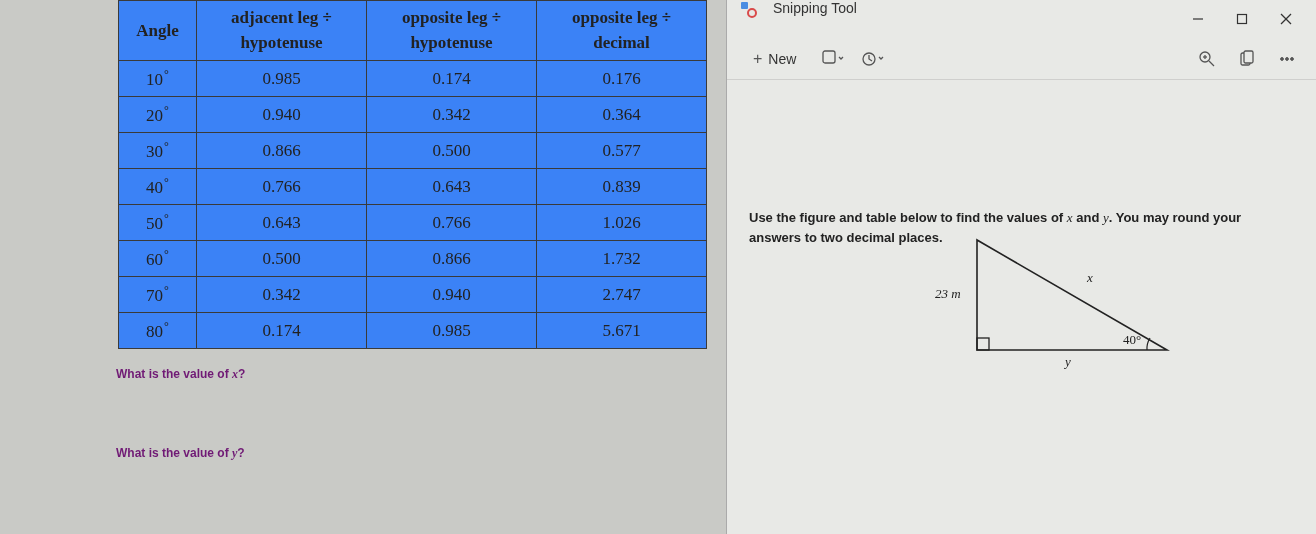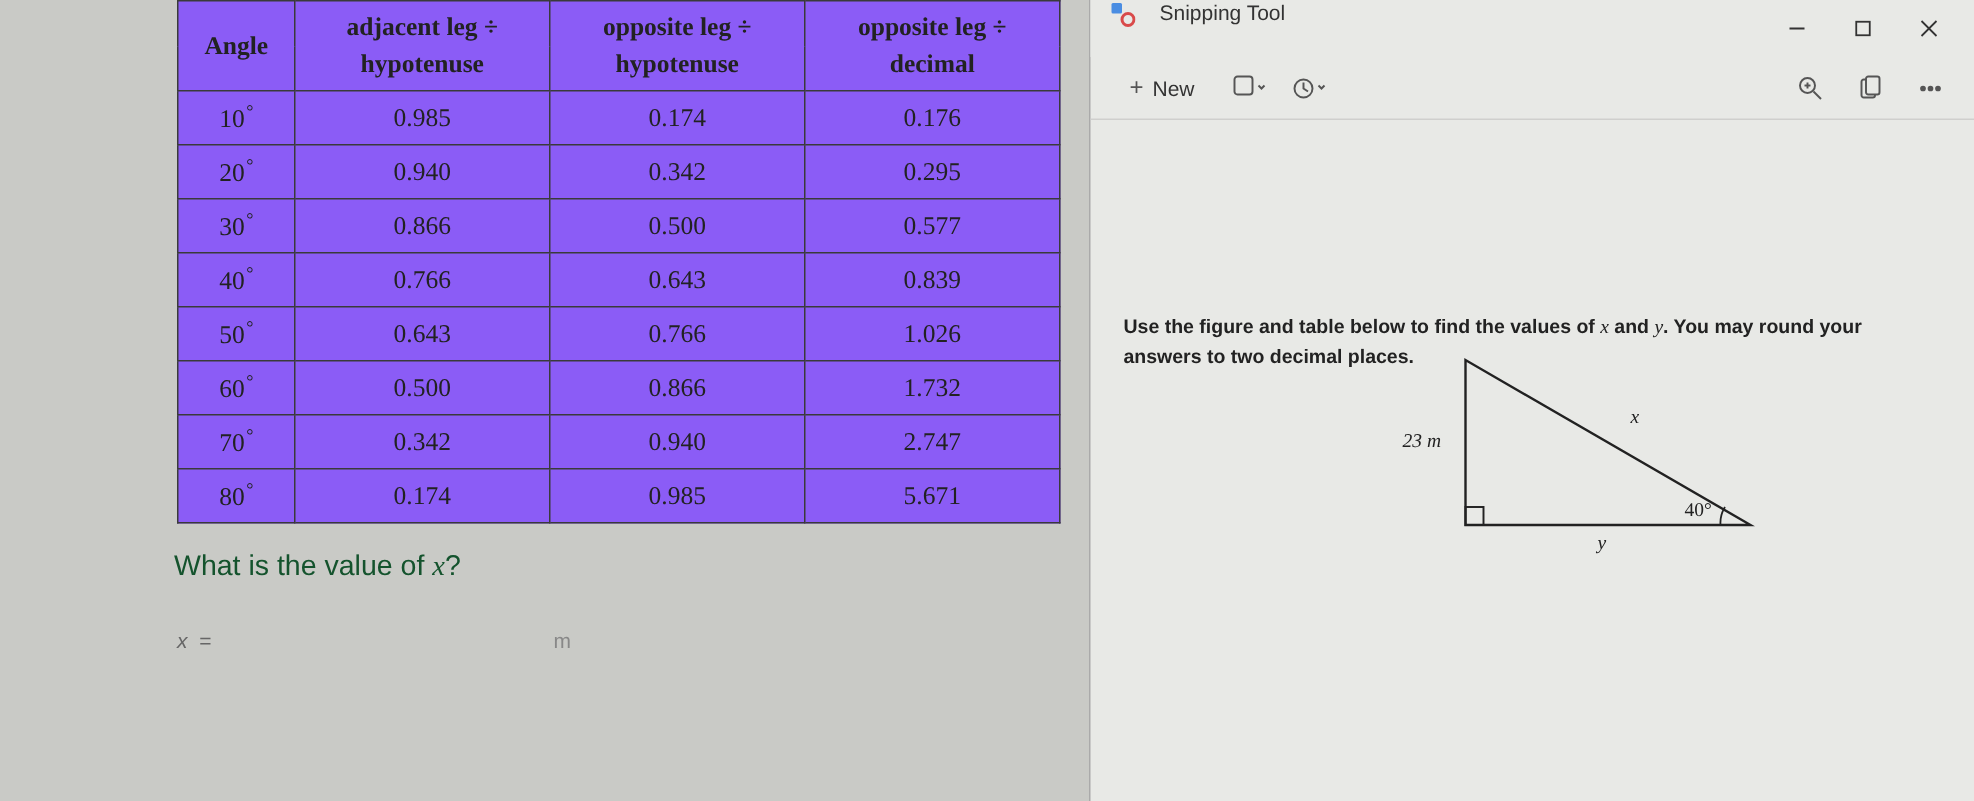--- a/index.html
+++ b/index.html
@@ -6,37 +6,37 @@
   body {
     font-family: "Times New Roman", Georgia, serif;
     background:#c9cac6;
     width:1316px;
     height:534px;
     position:relative;
     overflow:hidden;
     color:#1a1a1a;
   }
   .left-pane { position:absolute; left:0; top:0; width:726px; padding:0 0 0 118px; }
-  .trig-table { border-collapse:collapse; background:#8b5cf6; }
+  .trig-table { border-collapse:collapse; background:#3b82f6; }
   .trig-table th, .trig-table td {
     border:1px solid #3a3a3a;
     text-align:center;
     font-size:17px;
     color:#222;
   }
   .trig-table th { font-weight:bold; }
   .c-angle { width:78px; }
   .c-ratio { width:170px; }
   .hdr-top { height:30px; }
   .hdr-bot { height:30px; }
   .hdr-top .c-ratio { border-bottom:none; padding-top:4px;}
   .hdr-bot .c-ratio { border-top:none; padding-bottom:4px;}
   .trig-table tbody td { height:36px; }
   .degree { font-size:12px; vertical-align:super; margin-left:1px;}
-  .questions { margin-top:18px; margin-left:-2px; font-family:Arial,Helvetica,sans-serif; font-weight:normal; font-size:19px; color:#14532d;}
+  .questions { margin-top:18px; margin-left:-2px; font-family:Arial,Helvetica,sans-serif; font-weight:bold; font-size:12px; color:#701a75;}
   .q2 { margin-top:64px;}
   .ans-row { margin-top:30px; font-family:Arial,Helvetica,sans-serif; font-size:14px; color:#666; }
   .ans-row .var { font-style:italic; }
   .unit-box { display:inline-block; margin-left:220px; color:#888; font-size:14px;}
   
   
   .snip-window {
     position:absolute;
     left:726px; top:0;
     width:590px; height:534px;
@@ -110,21 +110,21 @@
         <tr>
           <td class="c-angle">10<span class="degree">°</span></td>
           <td class="c-ratio">0.985</td>
           <td class="c-ratio">0.174</td>
           <td class="c-ratio">0.176</td>
         </tr>
         <tr>
           <td class="c-angle">20<span class="degree">°</span></td>
           <td class="c-ratio">0.940</td>
           <td class="c-ratio">0.342</td>
-          <td class="c-ratio">0.295</td>
+          <td class="c-ratio">0.364</td>
         </tr>
         <tr>
           <td class="c-angle">30<span class="degree">°</span></td>
           <td class="c-ratio">0.866</td>
           <td class="c-ratio">0.500</td>
           <td class="c-ratio">0.577</td>
         </tr>
         <tr>
           <td class="c-angle">40<span class="degree">°</span></td>
           <td class="c-ratio">0.766</td>
@@ -154,24 +154,22 @@
           <td class="c-ratio">0.174</td>
           <td class="c-ratio">0.985</td>
           <td class="c-ratio">5.671</td>
         </tr>
       </tbody>
   </table>
 
   <div class="questions">
     <div>What is the value of <span style="font-style:italic;font-family:'Times New Roman',serif;">x</span>?</div>
   </div>
-  <div class="ans-row">
-    <span class="var">x</span>
-    <span style="margin:0 4px;">=</span>
-    <span class="unit-box">m</span>
+  <div class="questions q2">
+    <div>What is the value of <span style="font-style:italic;font-family:'Times New Roman',serif;">y</span>?</div>
   </div>
 </div>
 
 <div class="snip-window">
   <div class="titlebar">
     <span class="app-icon">
       <svg width="18" height="18" viewBox="0 0 18 18">
           <rect x="2" y="2" width="7" height="7" fill="#4a8de2" rx="1"></rect>
           <circle cx="13" cy="13" r="4" fill="none" stroke="#d94a4a" stroke-width="2"></circle>
         </svg>

